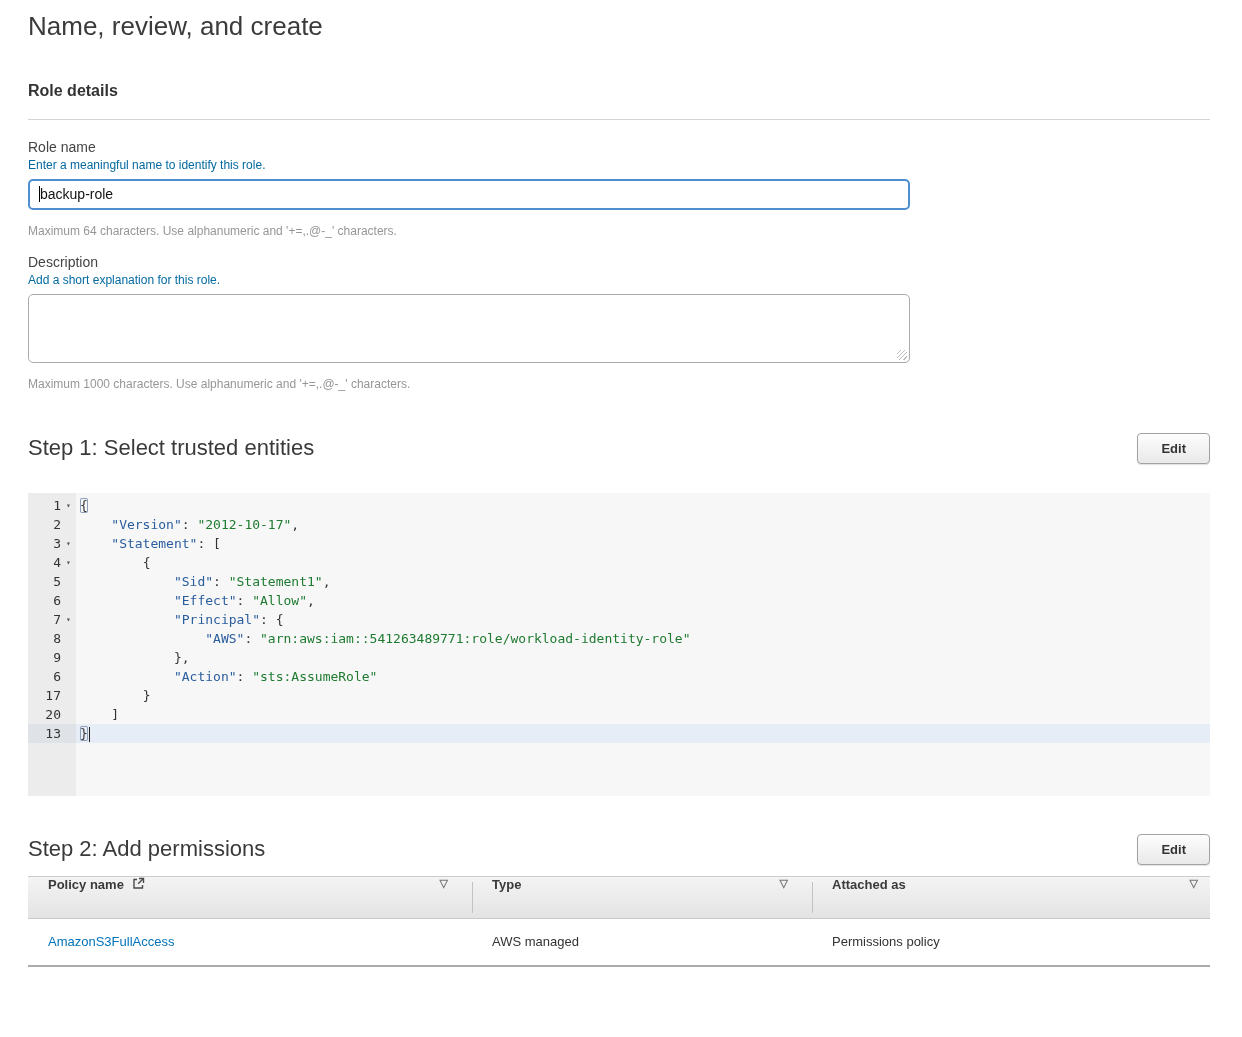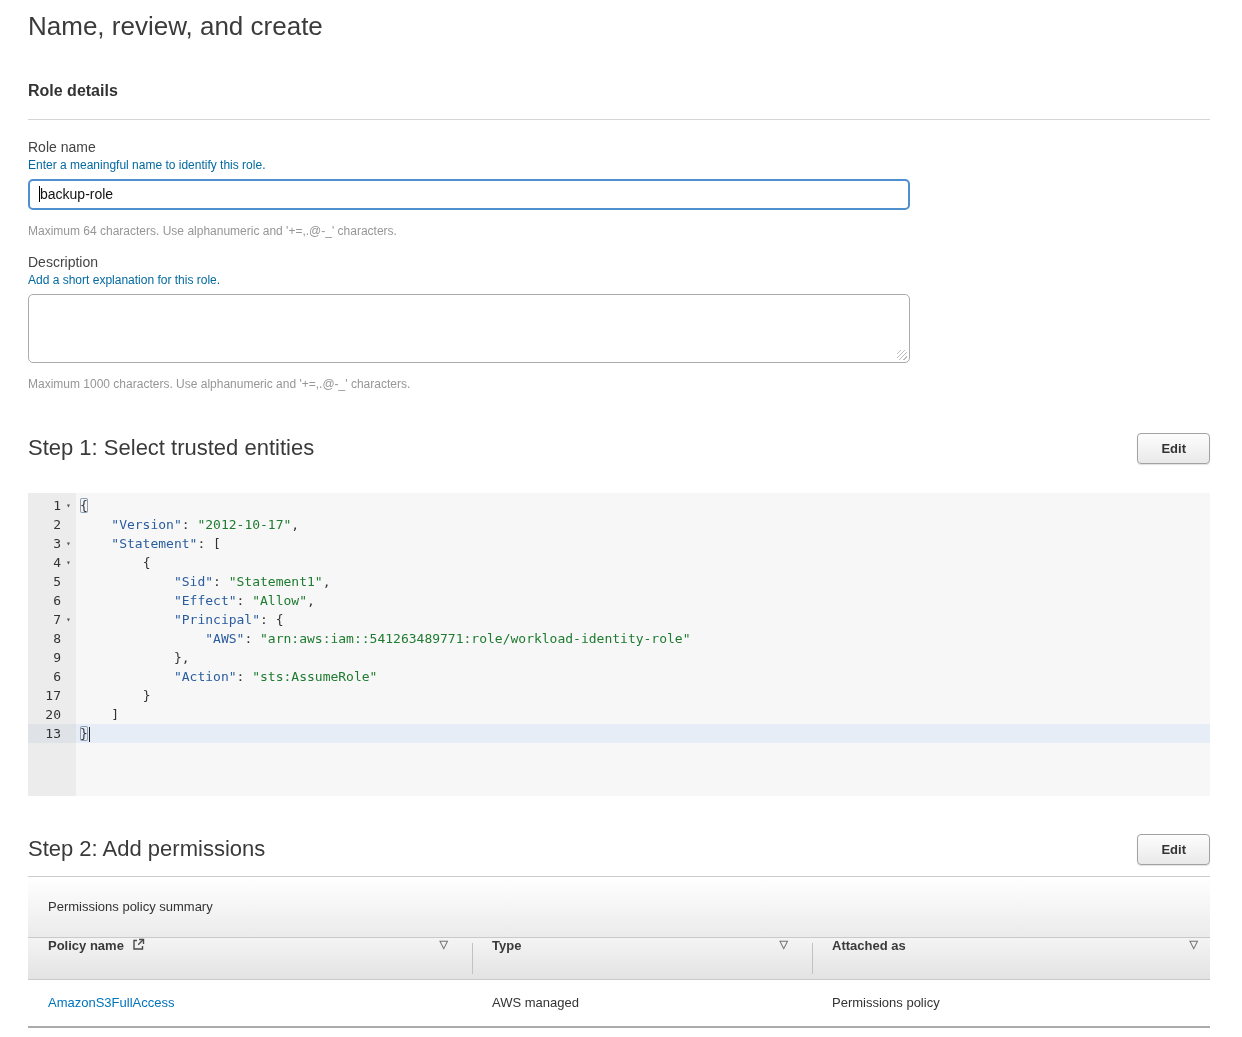--- a/index.html
+++ b/index.html
@@ -220,23 +220,20 @@
       <span class="c"><span class="tp boxed">}</span><span class="code-cursor"></span></span>
     </div>
   </div>
 
   <div class="step-row step2-row">
     <div class="step-heading">Step 2: Add permissions</div>
     <button class="edit-button">Edit</button>
   </div>
 
   <div class="perm-table">
-    <div class="table-summary">
-      <span>Permissions policy summary</span>
-    </div>
     <div class="thead">
       <div class="th col1">
         <span>Policy name</span>
         <span class="ext-icon">
           <svg width="13" height="13" viewBox="0 0 13 13" fill="none" stroke="#4a4a4a" stroke-width="1.4">
             <path d="M5 2.5 H2 V11 H10.5 V8"></path>
             <path d="M7 1.5 H11.5 V6"></path>
             <path d="M11.2 1.8 L6.2 6.8"></path>
           </svg>
         </span>

